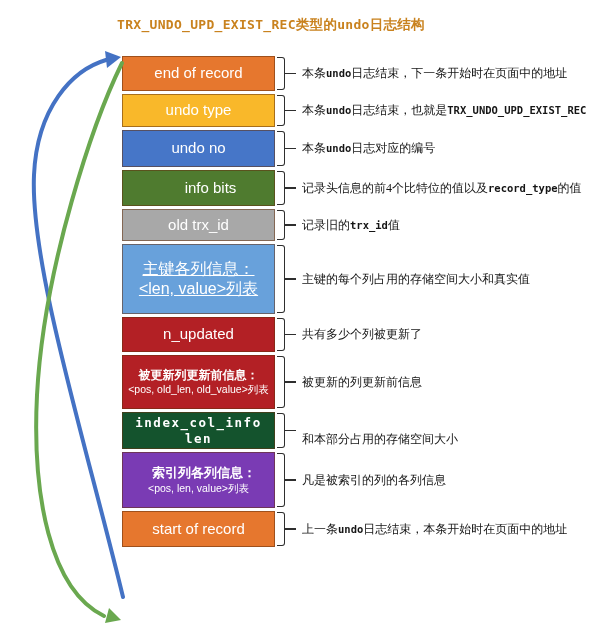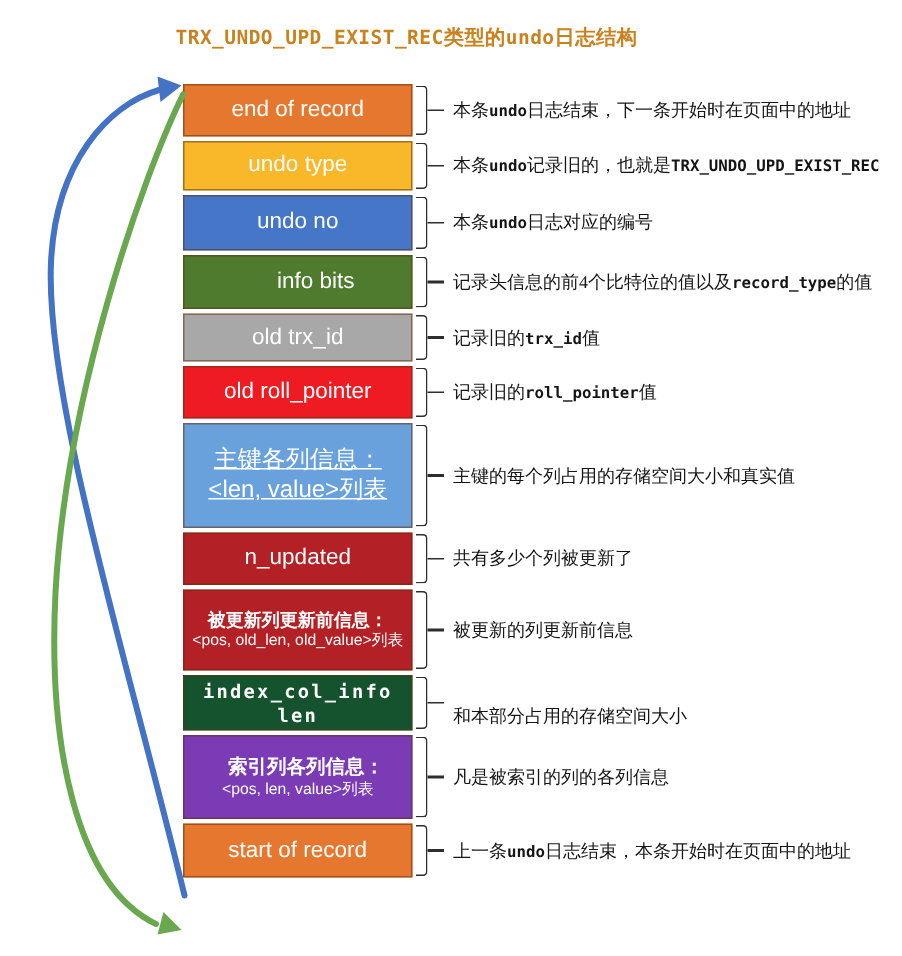--- a/index.html
+++ b/index.html
@@ -55,21 +55,21 @@
       <div class="desc"><span class="seg">本条</span><span class="seg seg-mono">undo</span><span class="seg">日志结束，下一条开始时在页面中的地址</span></div>
     </div>
 
     <div class="row r2">
       <div class="block" style="background: rgb(249, 184, 42);">
         <div class="bl1">undo type</div>
 
       </div>
       <div class="brk"></div>
       <div class="tick"></div>
-      <div class="desc"><span class="seg">本条</span><span class="seg seg-mono">undo</span><span class="seg">记录旧的，也就是</span><span class="seg seg-mono">TRX_UNDO_UPD_EXIST_REC</span></div>
+      <div class="desc"><span class="seg">本条</span><span class="seg seg-mono">undo</span><span class="seg">日志结束，也就是</span><span class="seg seg-mono">TRX_UNDO_UPD_EXIST_REC</span></div>
     </div>
 
     <div class="row r3">
       <div class="block" style="background: rgb(70, 118, 200);">
         <div class="bl1">undo no</div>
 
       </div>
       <div class="brk"></div>
       <div class="tick"></div>
       <div class="desc"><span class="seg">本条</span><span class="seg seg-mono">undo</span><span class="seg">日志对应的编号</span></div>
@@ -89,29 +89,20 @@
     <div class="row r6">
       <div class="block" style="background: rgb(168, 168, 168);">
         <div class="bl1">old trx_id</div>
 
       </div>
       <div class="brk"></div>
       <div class="tick"></div>
       <div class="desc"><span class="seg">记录旧的</span><span class="seg seg-mono">trx_id</span><span class="seg">值</span></div>
     </div>
 
-    <div class="row r7">
-      <div class="block" style="background: rgb(238, 27, 35);">
-        <div class="bl1">old roll_pointer</div>
-
-      </div>
-      <div class="brk"></div>
-      <div class="tick"></div>
-      <div class="desc"><span class="seg">记录旧的</span><span class="seg seg-mono">roll_pointer</span><span class="seg">值</span></div>
-    </div>
 
     <div class="row r8">
       <div class="block" style="background: rgb(104, 161, 219); text-decoration: underline;">
         <div class="bl1">主键各列信息：</div>
         <div class="bl2">&lt;len, value&gt;列表</div>
       </div>
       <div class="brk"></div>
       <div class="tick"></div>
       <div class="desc"><span class="seg">主键的每个列占用的存储空间大小和真实值</span></div>
     </div>

